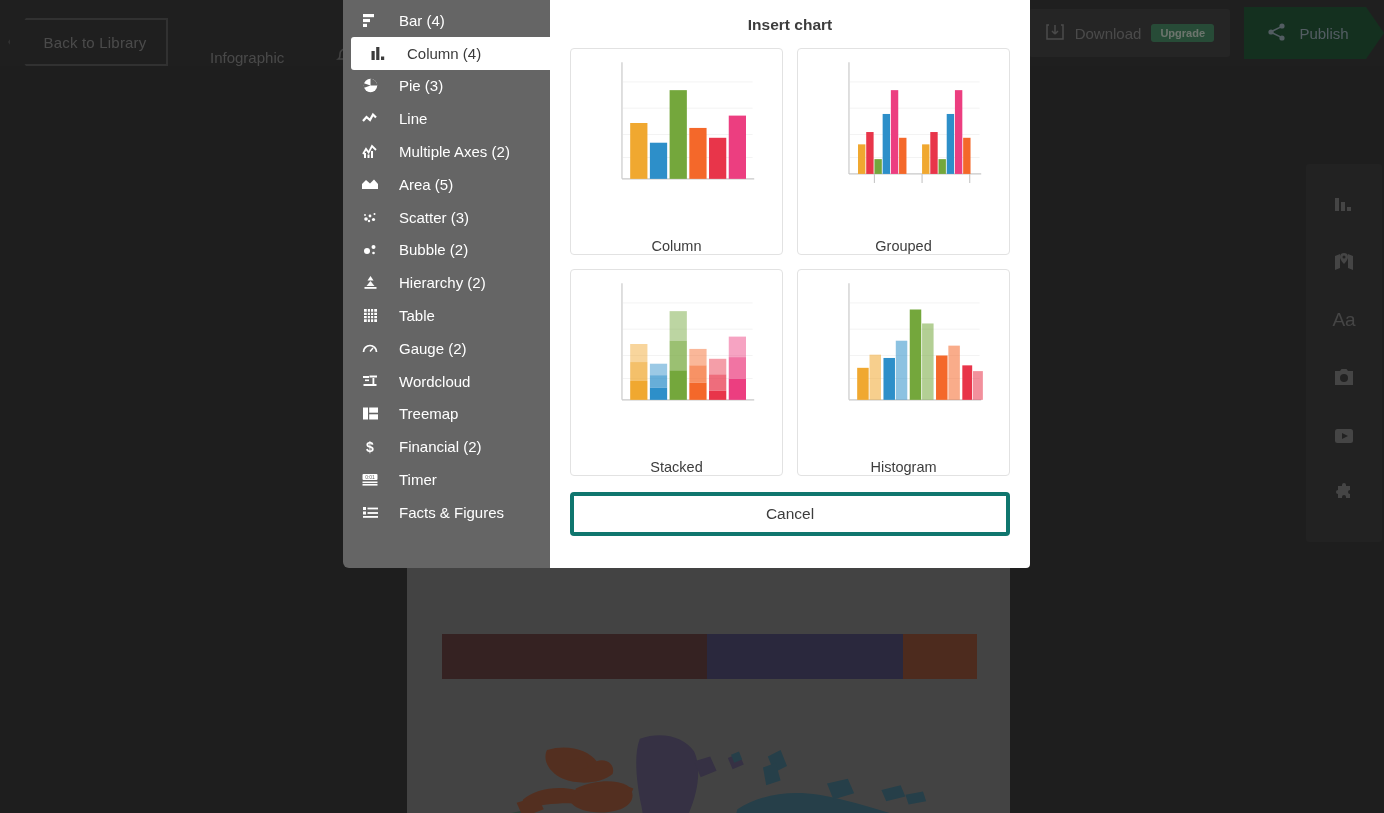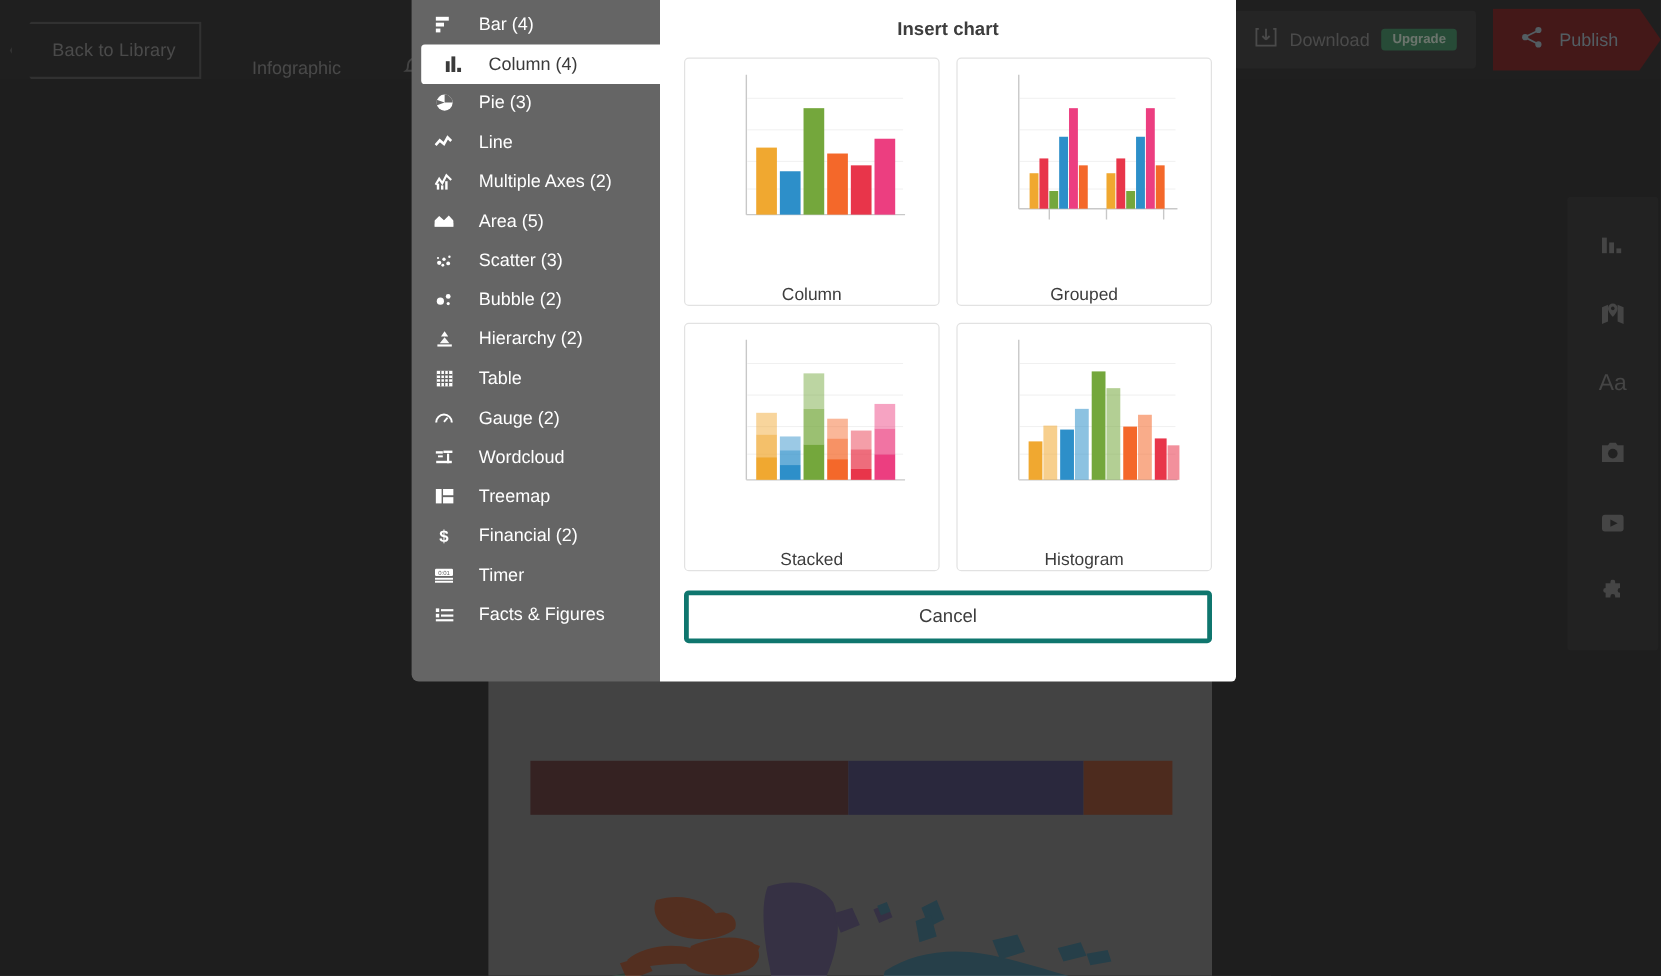--- a/index.html
+++ b/index.html
@@ -36,21 +36,21 @@
   .dl-btn {
     height: 48px; background: #3a3a3a; border-radius: 3px;
     display: flex; align-items: center; gap: 10px;
     padding: 0 16px; color: #8d8d8d; font-size: 15px;
   }
   .upgrade-badge {
     background: #3f8f63; color: #d7ead9; font-size: 11px;
     padding: 3px 9px; border-radius: 3px; font-weight: bold;
   }
   .publish-btn {
-    margin-left: 14px; height: 52px; width: 140px; background: #7f1d1d;
+    margin-left: 14px; height: 52px; width: 140px; background: #14532d;
     color: #9fb5c2; font-size: 15px;
     display: flex; align-items: center; justify-content: center; gap: 12px;
     clip-path: polygon(0 0, calc(100% - 18px) 0, 100% 50%, calc(100% - 18px) 100%, 0 100%);
     padding-right: 12px;
   }
 
   .canvas-area {
     position: absolute; left: 16px; top: 66px; width: 1384px; height: 747px;
     background: #2b2b2b;
   }

